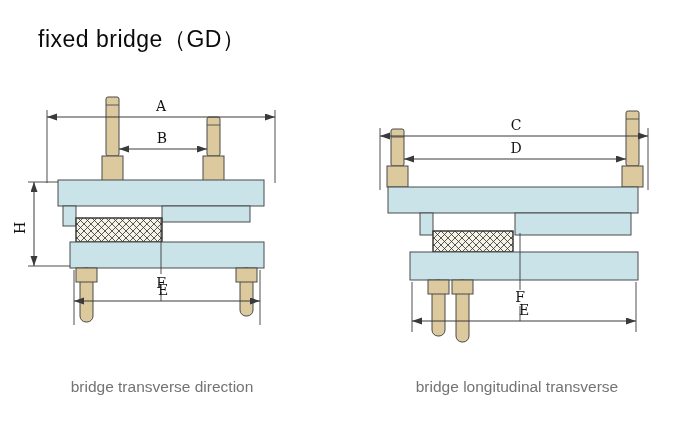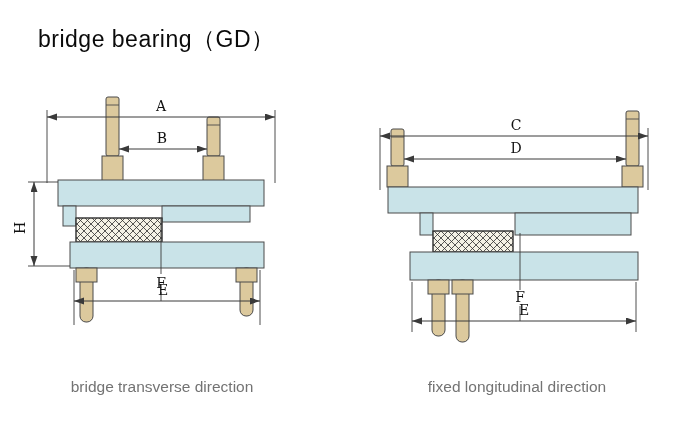--- a/index.html
+++ b/index.html
@@ -23,21 +23,21 @@
   .dim   { stroke:#3a3a3a; stroke-width:1; fill:none; }
   .ext   { stroke:#3a3a3a; stroke-width:0.9; fill:none; }
   .tick  { stroke:#4a4a4a; stroke-width:0.9; }
   .dimlabel { font-family:"DejaVu Serif", serif; font-size:14px; fill:#111; }
 </style>
 </head>
 <body>
 
 <div class="stage">
 
-  <div class="title">bridge bearing（GD）</div>
+  <div class="title">fixed bridge（GD）</div>
 
   <svg class="drawing" width="680" height="435" viewBox="0 0 680 435">
     <defs>
       <marker id="arrow" markerWidth="11" markerHeight="8" refX="10" refY="3.5" orient="auto-start-reverse" markerUnits="userSpaceOnUse">
         <path d="M0,0 L10,3.5 L0,7 z" fill="#3a3a3a"></path>
       </marker>
       <pattern id="crosshatch" width="7" height="7" patternUnits="userSpaceOnUse">
         <path d="M0,7 L7,0 M0,0 L7,7" stroke="#2f2f2f" stroke-width="0.8"></path>
       </pattern>
     </defs>
@@ -158,14 +158,14 @@
       <g>
         <line class="ext" x1="412" y1="282" x2="412" y2="332"></line>
         <line class="ext" x1="636" y1="282" x2="636" y2="332"></line>
         <line class="dim" x1="412" y1="321" x2="636" y2="321" marker-start="url(#arrow)" marker-end="url(#arrow)"></line>
         <text class="dimlabel" x="524" y="315" text-anchor="middle">E</text>
       </g>
     </g>
   </svg>
 
   <div class="caption caption-left">bridge transverse direction</div>
-  <div class="caption caption-right">fixed longitudinal direction</div>
+  <div class="caption caption-right">bridge longitudinal transverse</div>
 </div>
 
 </body></html>

